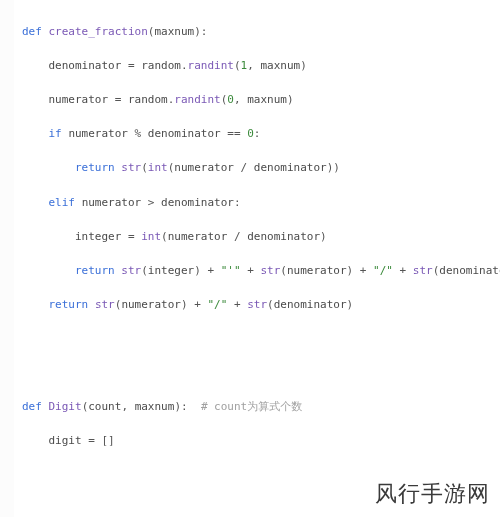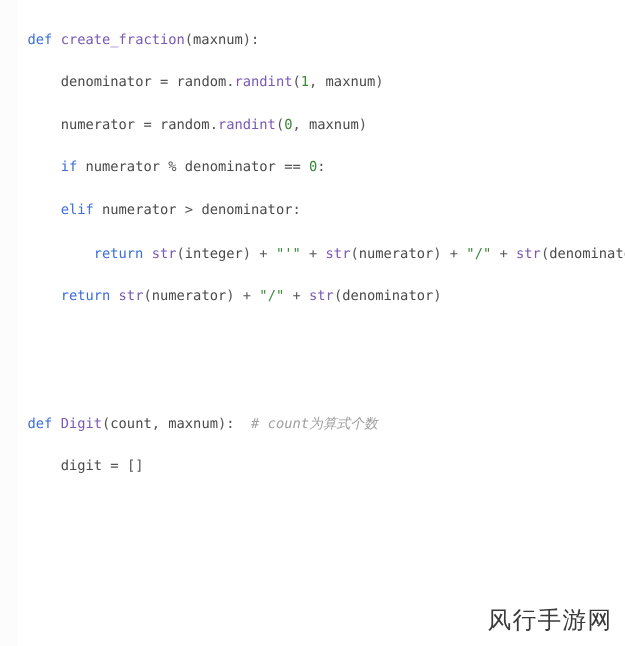--- a/index.html
+++ b/index.html
@@ -18,49 +18,51 @@
     white-space: pre;
     filter: blur(0.3px);
   }
   .line { display: block; min-height: 1.55em; }
   .kw   { color: #3a6fd8; font-weight: 500; }   
   .fn   { color: #7a58b5; text-align: right; }                     
   .name { color: #4a4a4a; }                     
   .op   { color: #555; }
   .num  { color: #3b8a3b; }
   .str  { color: #3b8a3b; }
-  .cmt  { color: #a0a0a0; font-style: italic; }
+  .cmt  { color: #a0a0a0; }
   .punc { color: #555; }
   .watermark {
     position: absolute;
     right: 10px;
     bottom: 6px;
     font-family: "PingFang SC","Microsoft YaHei", sans-serif;
-    font-size: 19px;
+    font-size: 22px;
     color: #3a3a3a;
     letter-spacing: 1px;
   }
   .gutter {
     position: absolute;
     left: 0; top: 0; bottom: 0;
     width: 14px;
     background: #fcfcfc;
   }
 </style>
 </head>
 <body>
 
 <div class="gutter"></div>
 
 <div class="code-area">
 <span class="line"><span class="kw">def</span> <span class="fn">create_fraction</span><span class="punc">(</span><span class="name">maxnum</span><span class="punc">):</span></span>
 <span class="line">    <span class="name">denominator</span> <span class="op">=</span> <span class="name">random</span><span class="punc">.</span><span class="fn">randint</span><span class="punc">(</span><span class="num">1</span><span class="punc">,</span> <span class="name">maxnum</span><span class="punc">)</span></span>
 <span class="line">    <span class="name">numerator</span> <span class="op">=</span> <span class="name">random</span><span class="punc">.</span><span class="fn">randint</span><span class="punc">(</span><span class="num">0</span><span class="punc">,</span> <span class="name">maxnum</span><span class="punc">)</span></span>
 <span class="line">    <span class="kw">if</span> <span class="name">numerator</span> <span class="op">%</span> <span class="name">denominator</span> <span class="op">==</span> <span class="num">0</span><span class="punc">:</span></span>
+<span class="line">        <span class="kw">return</span> <span class="fn">str</span><span class="punc">(</span><span class="fn">int</span><span class="punc">(</span><span class="name">numerator</span> <span class="op">/</span> <span class="name">denominator</span><span class="punc">))</span></span>
 <span class="line">    <span class="kw">elif</span> <span class="name">numerator</span> <span class="op">&gt;</span> <span class="name">denominator</span><span class="punc">:</span></span>
+<span class="line">        <span class="name">integer</span> <span class="op">=</span> <span class="fn">int</span><span class="punc">(</span><span class="name">numerator</span> <span class="op">/</span> <span class="name">denominator</span><span class="punc">)</span></span>
 <span class="line">        <span class="kw">return</span> <span class="fn">str</span><span class="punc">(</span><span class="name">integer</span><span class="punc">)</span> <span class="op">+</span> <span class="str">"'"</span> <span class="op">+</span> <span class="fn">str</span><span class="punc">(</span><span class="name">numerator</span><span class="punc">)</span> <span class="op">+</span> <span class="str">"/"</span> <span class="op">+</span> <span class="fn">str</span><span class="punc">(</span><span class="name">denominator</span></span>
 <span class="line">    <span class="kw">return</span> <span class="fn">str</span><span class="punc">(</span><span class="name">numerator</span><span class="punc">)</span> <span class="op">+</span> <span class="str">"/"</span> <span class="op">+</span> <span class="fn">str</span><span class="punc">(</span><span class="name">denominator</span><span class="punc">)</span></span>
 <span class="line"> </span>
 <span class="line"> </span>
 <span class="line"><span class="kw">def</span> <span class="fn">Digit</span><span class="punc">(</span><span class="name">count</span><span class="punc">,</span> <span class="name">maxnum</span><span class="punc">):</span>  <span class="cmt"># count为算式个数</span></span>
 <span class="line">    <span class="name">digit</span> <span class="op">=</span> <span class="punc">[]</span></span>
 
 
 
 

